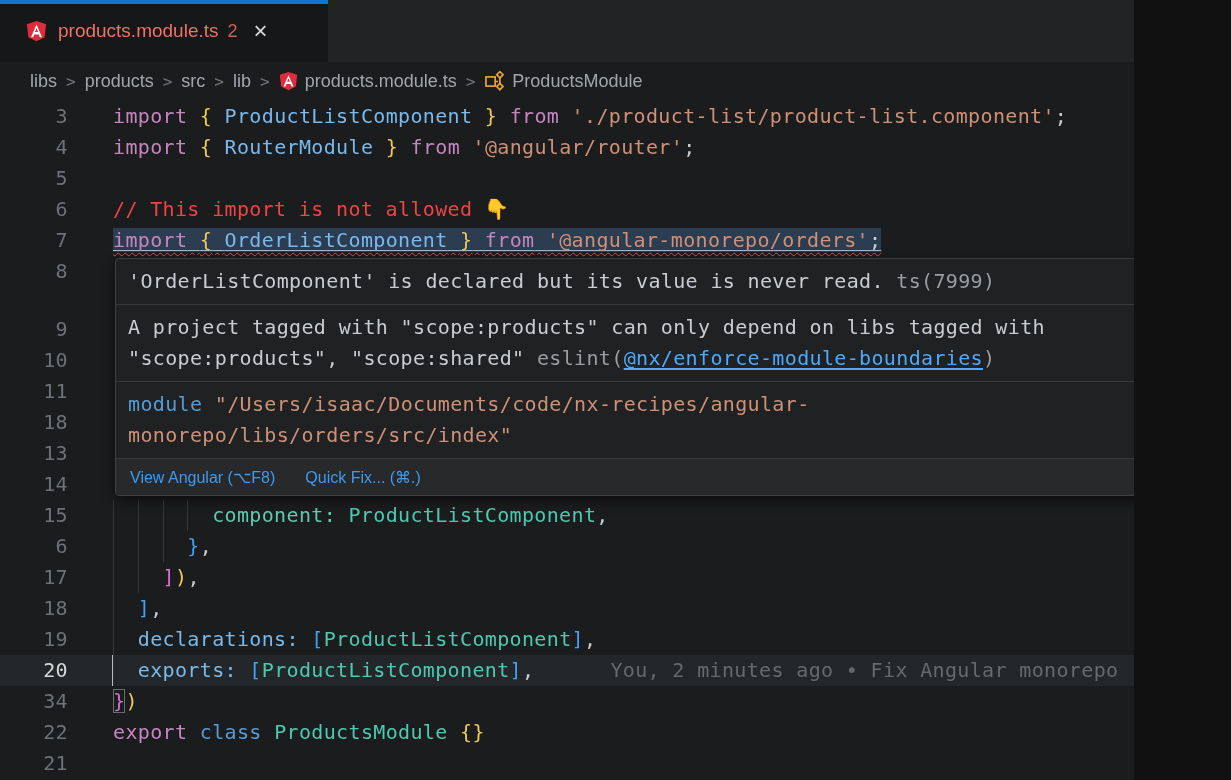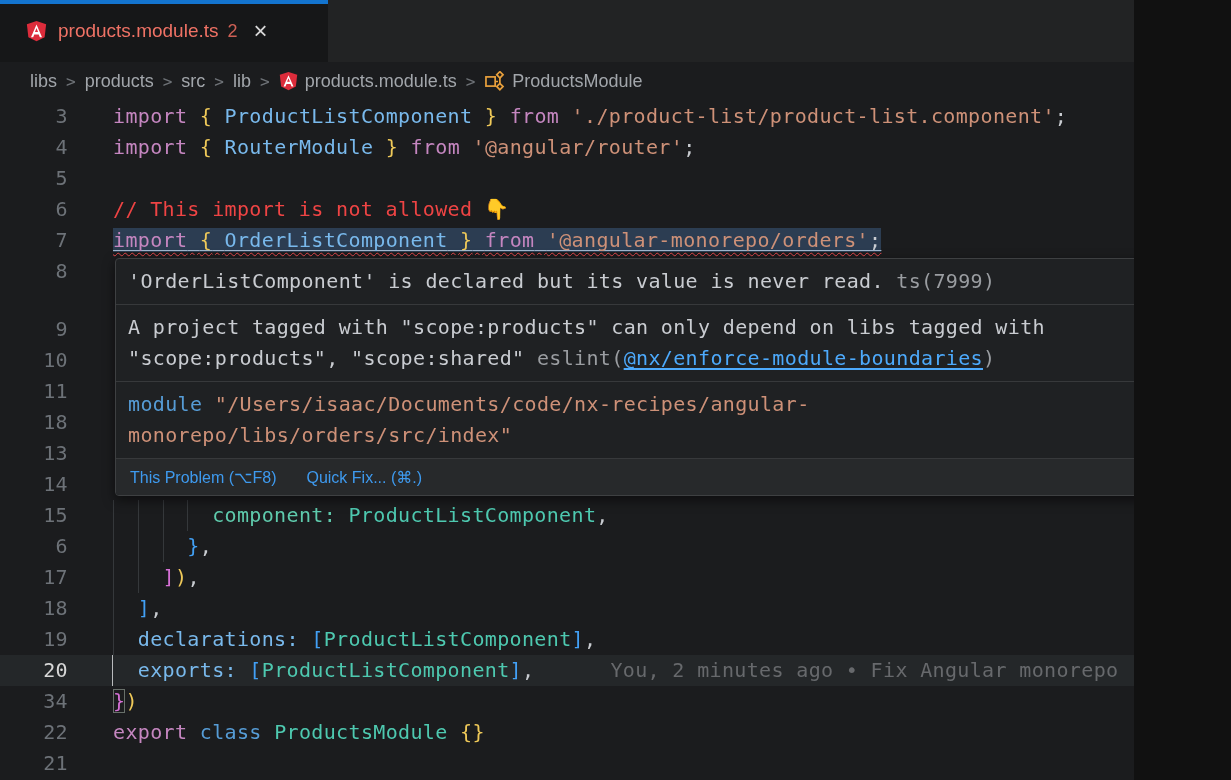--- a/index.html
+++ b/index.html
@@ -131,18 +131,18 @@
       <div class="row"><span class="lnum">22</span><span class="codespan"><span style="color: rgb(197, 134, 192);">export</span><span style="color: rgb(201, 204, 209);"> </span><span style="color: rgb(86, 156, 214);">class</span><span style="color: rgb(201, 204, 209);"> </span><span style="color: rgb(78, 201, 176);">ProductsModule</span><span style="color: rgb(201, 204, 209);"> </span><span style="color: rgb(239, 201, 89);">{}</span></span></div>
       <div class="row"><span class="lnum">21</span><span class="codespan"></span></div>
       <div class="bguide" style="top: 554px; height: 31px;"></div>
     </div>
 
   <div class="hover" id="hover">
       <div class="hsec"><div><span style="color: rgb(201, 204, 209);">'OrderListComponent' is declared but its value is never read.</span><span style="color: rgb(154, 157, 161);"> ts(7999)</span></div></div>
       <div class="hsec"><div><span style="color: rgb(201, 204, 209);">A project tagged with "scope:products" can only depend on libs tagged with</span></div><div><span style="color: rgb(201, 204, 209);">"scope:products", "scope:shared" </span><span style="color: rgb(154, 157, 161);">eslint(</span><span class="hlink" style="color: rgb(77, 170, 252);">@nx/enforce-module-boundaries</span><span style="color: rgb(154, 157, 161);">)</span></div></div>
       <div class="hsec"><div><span style="color: rgb(86, 156, 214);">module</span><span style="color: rgb(201, 204, 209);"> </span><span style="color: rgb(206, 145, 120);">"/Users/isaac/Documents/code/nx-recipes/angular-</span></div><div><span style="color: rgb(206, 145, 120);">monorepo/libs/orders/src/index"</span></div></div>
       <div class="hactions">
-        <span class="haction">This Problem (⌥F8)</span>
+        <span class="haction">View Angular (⌥F8)</span>
         <span class="haction">Quick Fix... (⌘.)</span>
       </div>
     </div>
 
 </div>
 
 </body></html>

